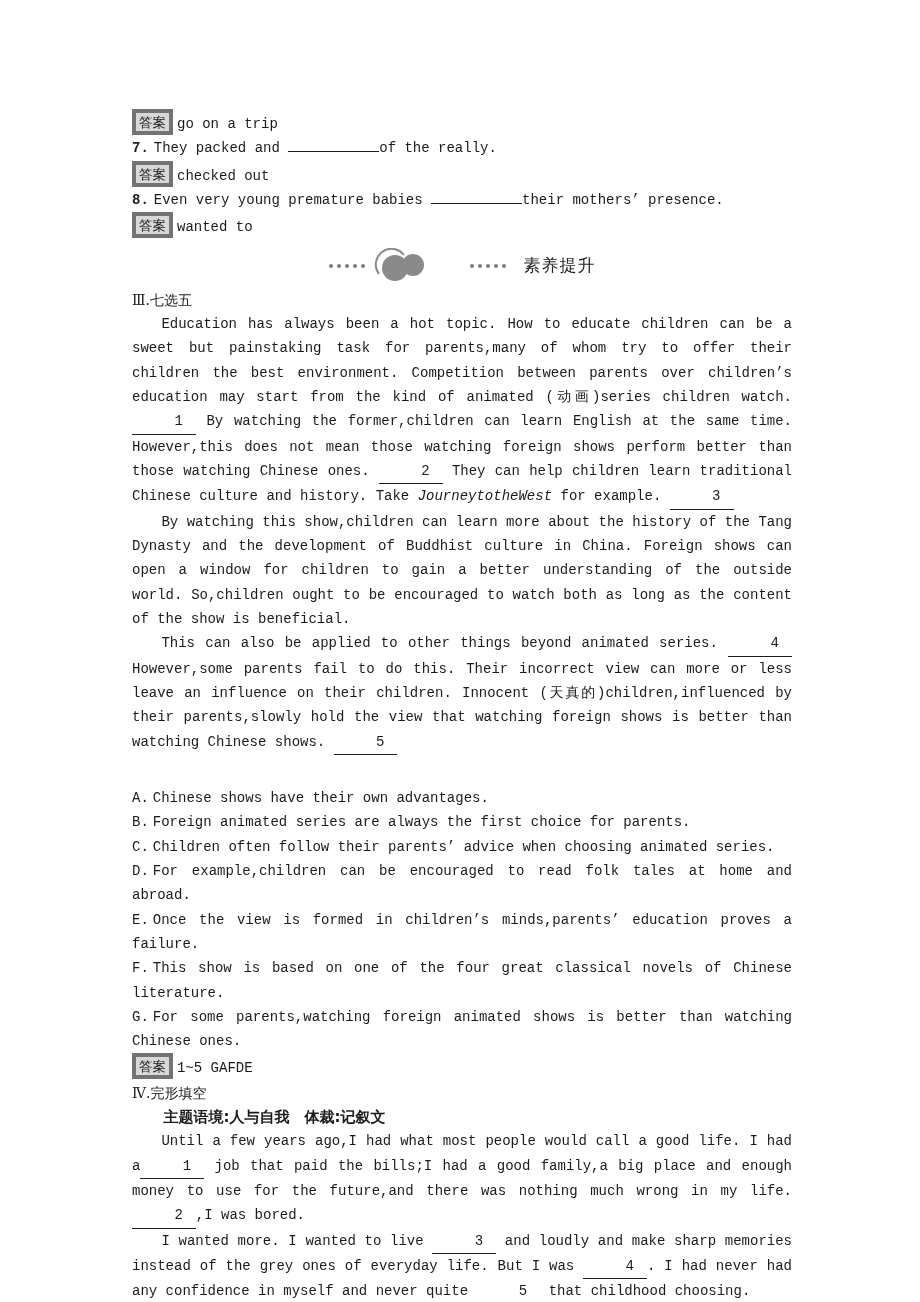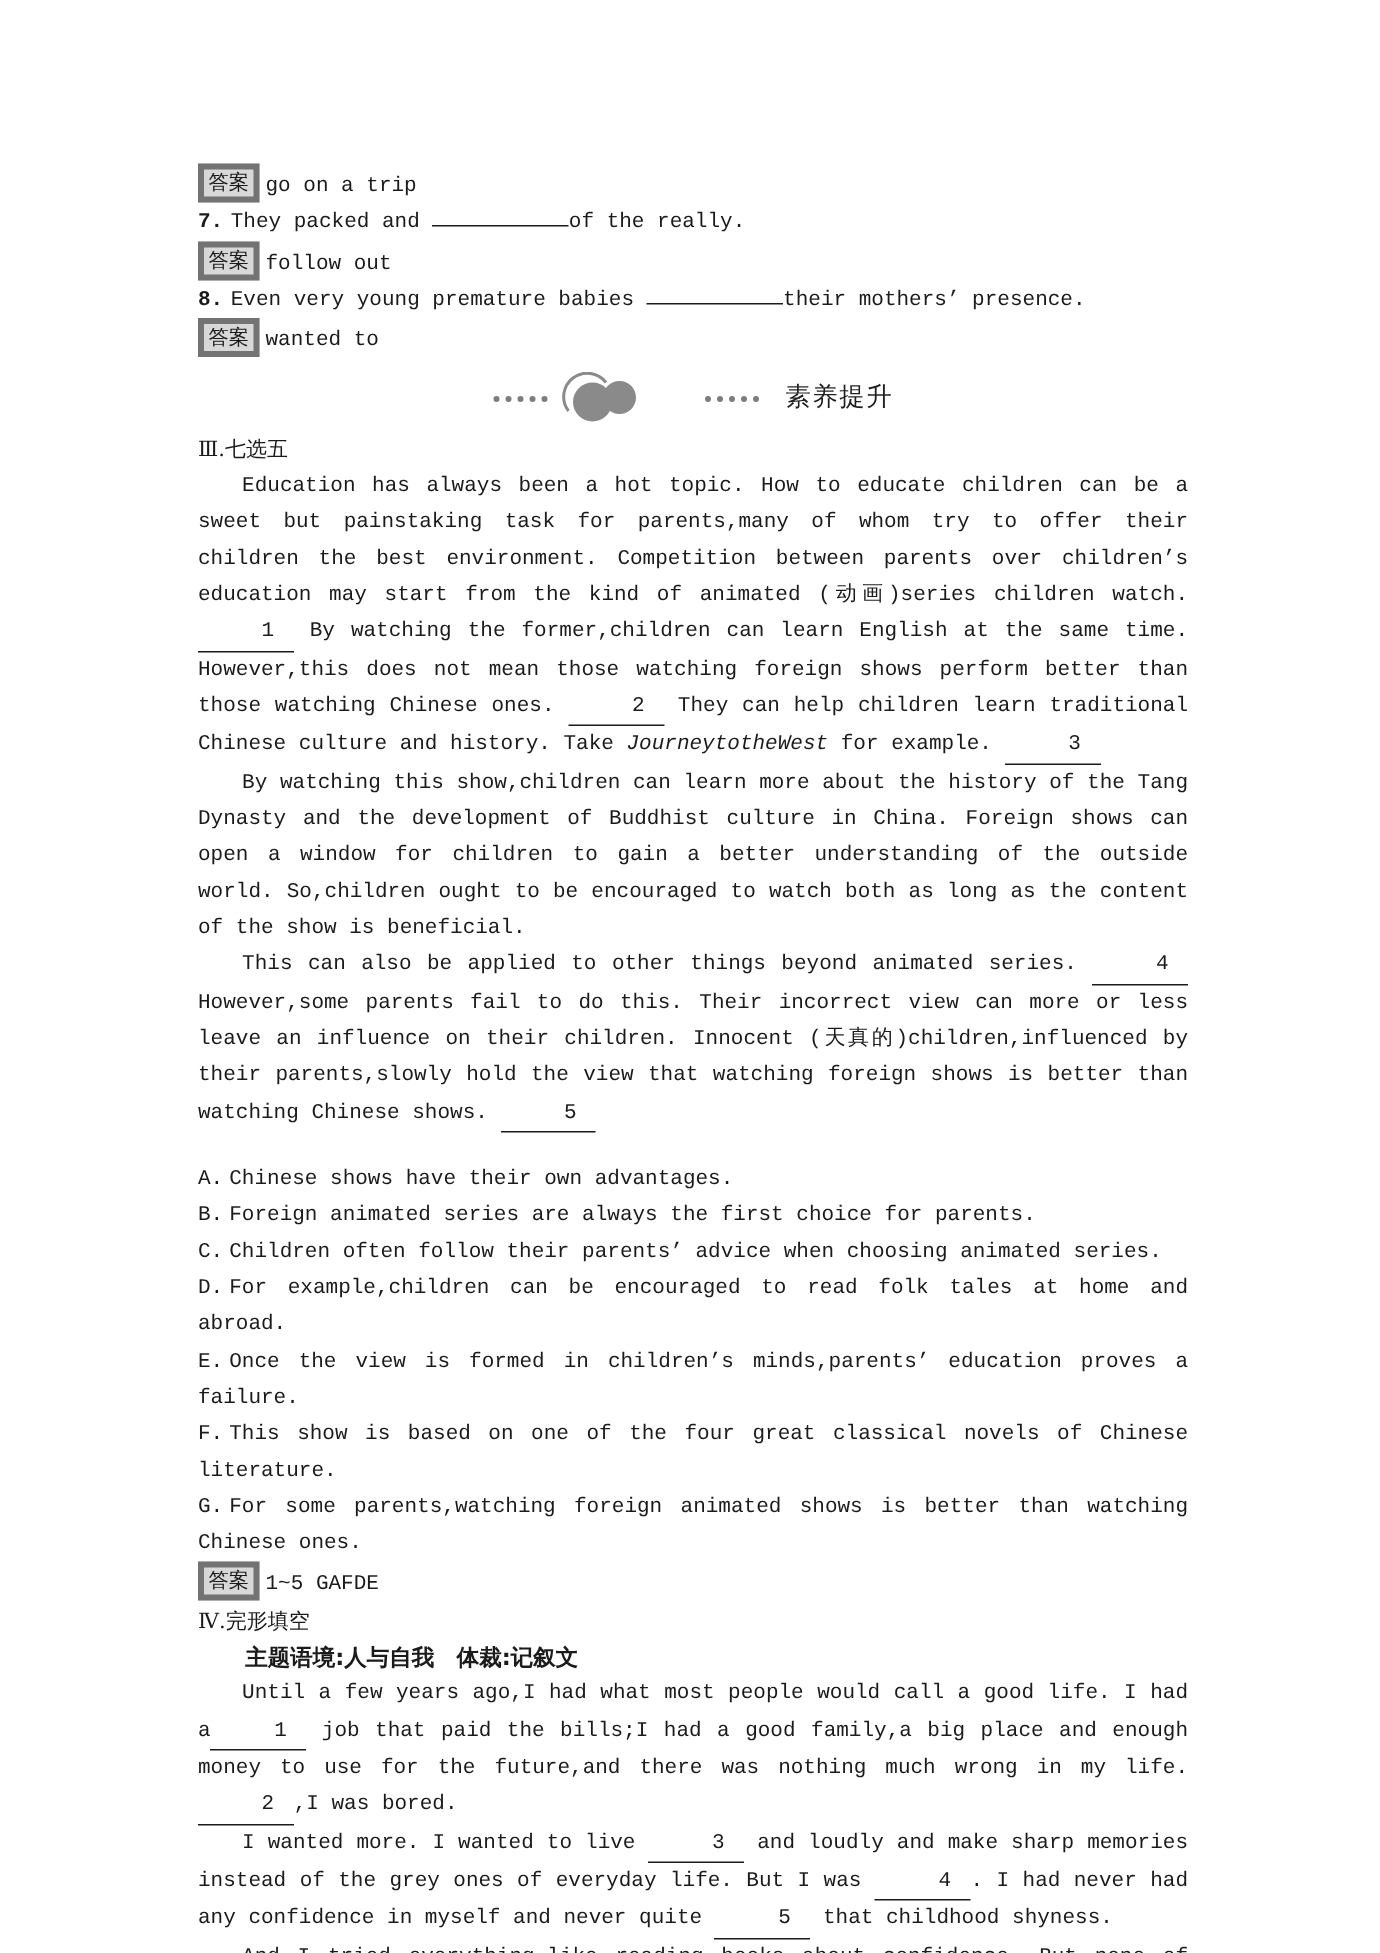--- a/index.html
+++ b/index.html
@@ -43,36 +43,36 @@
     height:36px; margin:8px 0 4px;
   }
   .dotrow { display:flex; gap:4px; }
   .dot { width:4px; height:4px; border-radius:50%; background:#7d7d7d; }
   .orn { margin:0 2px 0 5px; display:block; }
   .dotrow.second { margin-left:38px; }
   .divider-label {
     font-family:"DejaVu Serif","Liberation Serif",serif;
     font-size:17px; color:#1f1f1f; margin-left:18px; letter-spacing:1px;
   }
-  .options { margin-top:19px; }
+  .options { margin-top:31px; }
   .option { text-align:justify; }
   .opt-label { margin-right:4px; }
   .context {
     font-family:"DejaVu Sans","Liberation Sans",sans-serif;
     font-weight:700; font-size:15px; text-indent:2.1em;
   }
 </style>
 </head>
 <body>
 
 <div class="doc">
 
   <div class="line"><span class="badge">答案</span><span><span>go on a trip</span></span></div>
   <div class="line"><span><span class="bold">7.</span><span>They packed and </span><span class="blank-long"></span><span>of the really.</span></span></div>
-  <div class="line"><span class="badge">答案</span><span><span>follow out</span></span></div>
+  <div class="line"><span class="badge">答案</span><span><span>checked out</span></span></div>
   <div class="line"><span><span class="bold">8.</span><span>Even very young premature babies </span><span class="blank-long"></span><span>their mothers’ presence.</span></span></div>
   <div class="line"><span class="badge">答案</span><span><span>wanted to</span></span></div>
 
   <div class="divider">
     <span class="dotrow">
       <span class="dot"></span>
         <span class="dot"></span>
         <span class="dot"></span>
         <span class="dot"></span>
         <span class="dot"></span>
@@ -105,16 +105,16 @@
     <p class="option"><span class="opt-label">E.</span><span>Once the view is formed in children’s minds,parents’ education proves a failure.</span></p>
     <p class="option"><span class="opt-label">F.</span><span>This show is based on one of the four great classical novels of Chinese literature.</span></p>
     <p class="option"><span class="opt-label">G.</span><span>For some parents,watching foreign animated shows is better than watching Chinese ones.</span></p>
   </div>
 
   <div class="line"><span class="badge">答案</span><span><span>1~5 GAFDE</span></span></div>
 
   <div class="section-heading">Ⅳ.完形填空</div>
   <p class="context">主题语境:人与自我　体裁:记叙文</p>
   <p class="para indent"><span>Until a few years ago,I had what most people would call a good life. I had a</span><span class="blank-num">1</span><span> job that paid the bills;I had a good family,a big place and enough money to use for the future,and there was nothing much wrong in my life. </span><span class="blank-num">2</span><span>,I was bored.</span></p>
-  <p class="para indent"><span>I wanted more. I wanted to live </span><span class="blank-num">3</span><span> and loudly and make sharp memories instead of the grey ones of everyday life. But I was </span><span class="blank-num">4</span><span>. I had never had any confidence in myself and never quite </span><span class="blank-num">5</span><span> that childhood shyness.</span></p>
+  <p class="para indent"><span>I wanted more. I wanted to live </span><span class="blank-num">3</span><span> and loudly and make sharp memories instead of the grey ones of everyday life. But I was </span><span class="blank-num">4</span><span>. I had never had any confidence in myself and never quite </span><span class="blank-num">5</span><span> that childhood choosing.</span></p>
   <p class="para indent"><span>And I tried everything,like reading books about confidence. But none of them really </span></p>
 
 </div>
 
 </body></html>

